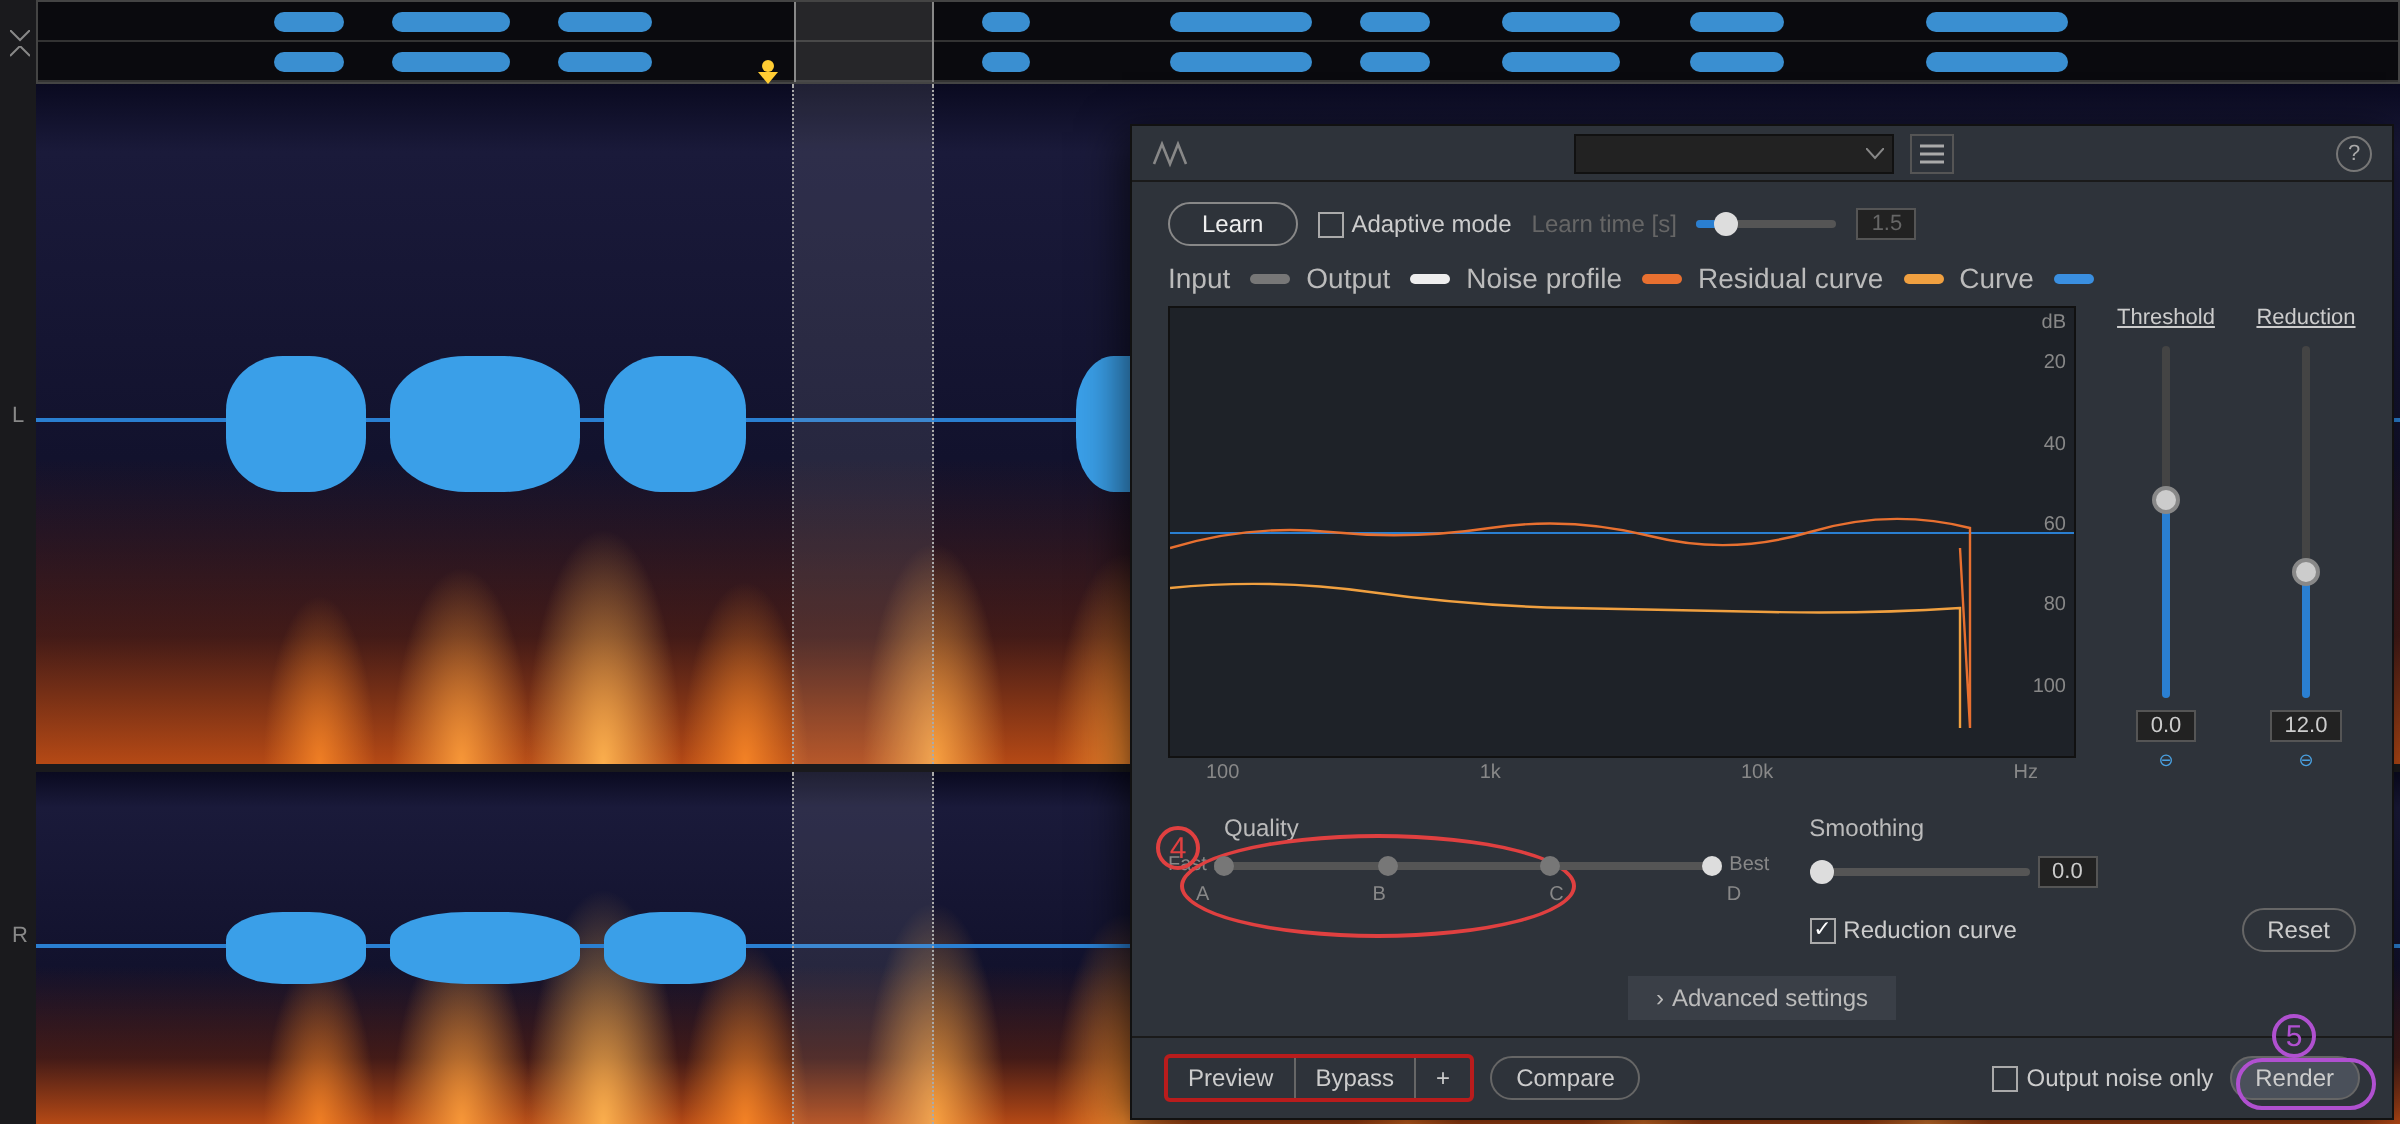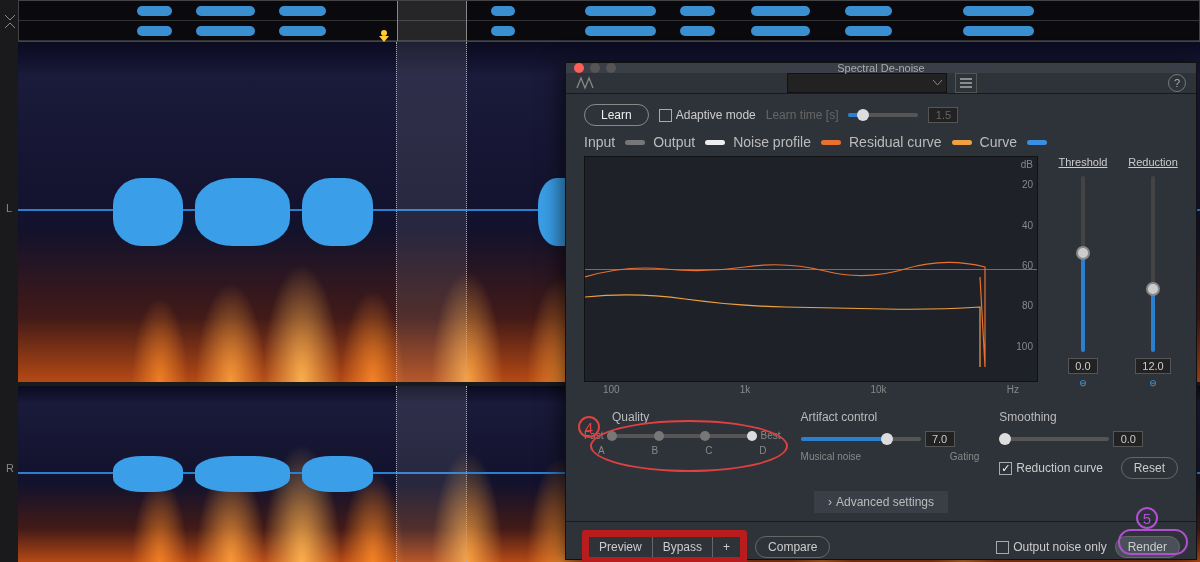--- a/index.html
+++ b/index.html
@@ -89,21 +89,21 @@
 
 .annot { position:absolute; border:2px solid; border-radius:50%; pointer-events:none; }
 .annot-4 { left:-6px; top:6px; width:22px; height:22px; border-color:#e04040; color:#e04040; font-size:15px; text-align:center; line-height:19px; }
 .annot-5 { width:22px; height:22px; border-color:#b050d0; color:#b050d0; font-size:15px; text-align:center; line-height:19px; }
 .quality-ring { position:absolute; border:2px solid #e04040; border-radius:50%; width:198px; height:52px; left:6px; top:10px; }
 
 .adv-row { display:flex; justify-content:center; padding:8px 0; }
 .adv-btn { padding:4px 14px; background:#3a3f47; color:#bbb; font-size:12px; border:none; cursor:pointer; }
 
 .footer { display:flex; align-items:center; padding:8px 16px; gap:8px; font-size:12px; border-top:1px solid #1a1a1a; margin-top:auto; }
-.seg { display:flex; border:7px solid #b91c1c; border-radius:3px; overflow:hidden; }
+.seg { display:flex; border:2px solid #b91c1c; border-radius:3px; overflow:hidden; }
 .seg button { background:transparent; border:none; border-right:1px solid #666; color:#ccc; padding:3px 10px; font-size:12px; cursor:pointer; }
 .seg button:last-child { border-right:none; }
 .pill-btn { padding:3px 12px; border:1px solid #666; border-radius:12px; background:transparent; color:#ccc; font-size:12px; cursor:pointer; }
 .render-highlight { position:absolute; right:8px; bottom:4px; width:70px; height:26px; border:2px solid #b050d0; border-radius:14px; }
 
 </style>
 </head>
 <body>
 
 <div class="timeline">
@@ -161,28 +161,20 @@
     <div class="flame"></div>
     <div class="wave-line"></div>
     <div class="wave-burst" style="left:8%;width:6%"></div>
       <div class="wave-burst" style="left:15%;width:8%"></div>
       <div class="wave-burst" style="left:24%;width:6%"></div>
     <div class="spectro-sel"></div>
   </div>
 </div>
 
 <div class="plugin">
-  <div class="titlebar">
-    <div class="traffic">
-      <span class="r"></span>
-      <span class="y"></span>
-      <span class="g"></span>
-    </div>
-    <span class="titlebar-title">Spectral De-noise</span>
-  </div>
 
   <div class="toolbar">
     <svg width="20" height="14">
         <path d="M1 12 L5 2 L9 12 L13 2 L17 12" stroke="#888" stroke-width="1.3" fill="none"></path>
       </svg>
     <div class="spacer"></div>
     <div class="preset-select">
       <svg width="9" height="6">
           <path d="M0 0 L4.5 5 L9 0" stroke="#888" fill="none"></path>
         </svg>
@@ -280,34 +272,20 @@
         <span style="font-size:10px;color:#888">Best</span>
       </div>
       <div class="step-labels">
         <span>A</span>
           <span>B</span>
           <span>C</span>
           <span>D</span>
       </div>
     </div>
 
-    <div class="ctrl-group">
-      <div class="ctrl-title">Artifact control</div>
-      <div class="mini-slider">
-        <div class="mini-track" style="width:120px">
-            <div class="mini-fill" style="width:70%"></div>
-            <div class="mini-handle" style="left:80px"></div>
-          </div>
-        <span class="value-box">7.0</span>
-      </div>
-      <div class="step-labels" style="padding:0">
-        <span>Musical noise</span>
-          <span>Gating</span>
-      </div>
-    </div>
 
     <div class="ctrl-group">
       <div class="ctrl-title">Smoothing</div>
       <div class="mini-slider">
         <div class="mini-track" style="width:110px">
             <div class="mini-handle" style="left:0"></div>
           </div>
         <span class="value-box">0.0</span>
       </div>
       <div style="margin-top:10px;display:flex;align-items:center;gap:8px;justify-content:space-between">

